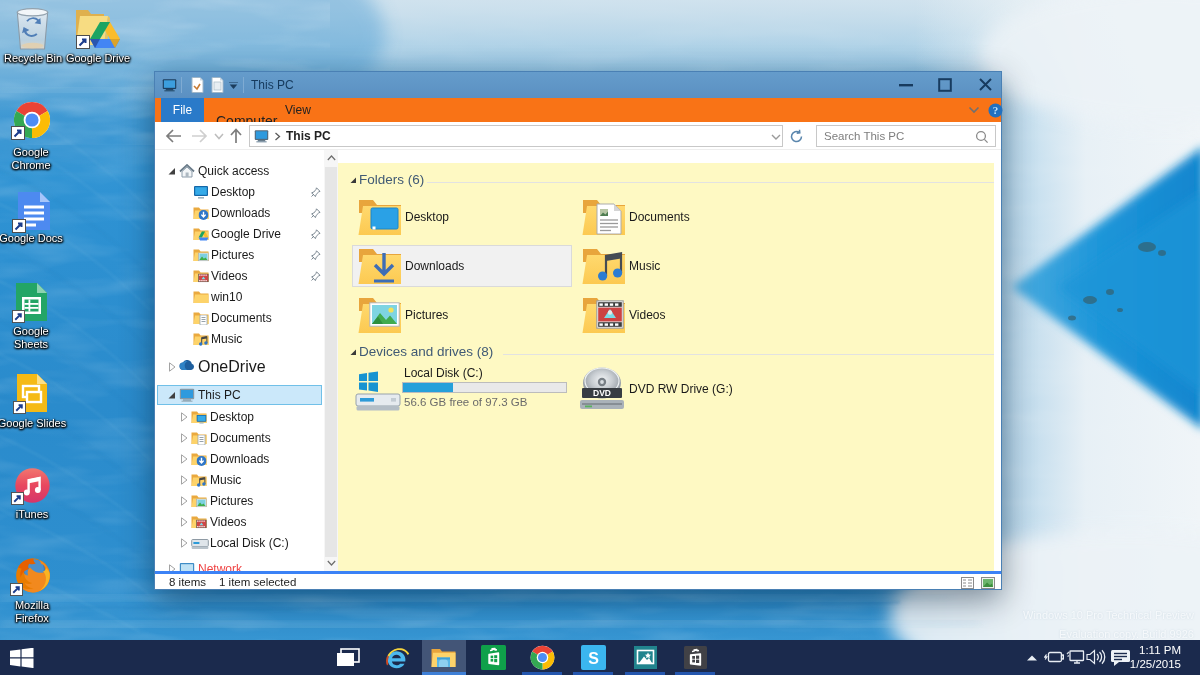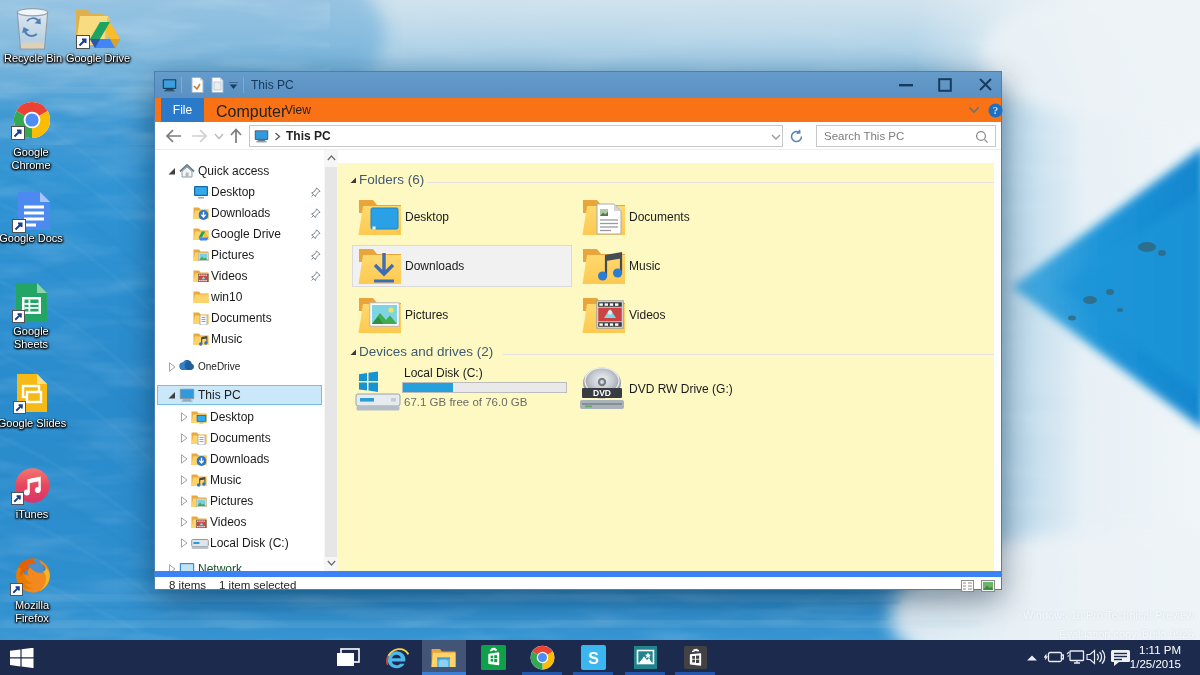--- a/index.html
+++ b/index.html
@@ -354,21 +354,21 @@
  <svg class="abs" style="left:783px;top:6px" width="14" height="14">
         <rect x="1.2" y="1.2" width="11.6" height="11.6" fill="none" stroke="#173b5f" stroke-width="2"></rect>
       </svg>
  <svg class="abs" style="left:823px;top:5px" width="15" height="15">
         <path d="M2,2 L13,13 M13,2 L2,13" stroke="#173b5f" stroke-width="2"></path>
       </svg>
 </div>
 
 <div class="abs" style="left:0;top:26px;width:846px;height:24px;background:#f97316">
  <div class="abs" style="left:6px;top:0;width:43px;height:24px;background:#2a7ac9;color:#fff;text-align:center;line-height:24px;font-size:12px">File</div>
- <div class="abs" style="left:61px;top:2px;height:24px;line-height:24px;font-size:16px;color:#222">Computer</div>
+ <div class="abs" style="left:61px;top:11px;height:24px;line-height:24px;font-size:14px;color:#222">Computer</div>
  <div class="abs" style="left:130px;top:0;height:24px;line-height:24px;font-size:12px;color:#222">View</div>
  <svg class="abs" style="left:813px;top:8px" width="12" height="8">
         <path d="M1.5,1.5 L6,6 L10.5,1.5" stroke="#707070" stroke-width="1.6" fill="none"></path>
       </svg>
  <svg class="abs" style="left:833px;top:5px" width="15" height="15">
         <circle cx="7.5" cy="7.5" r="7" fill="#2170c0"></circle>
         <text x="7.5" y="11.4" font-size="11" font-weight="bold" fill="#bfe4ff" text-anchor="middle" font-family="Liberation Serif">?</text>
       </svg>
 </div>
 
@@ -482,21 +482,21 @@
         <use href="#nfold" width="16" height="14"></use>
         <use href="#gnote" x="5.5" y="4" width="10" height="10"></use>
       </svg>
 <div class="abs" style="left:56px;top:179px;height:20px;line-height:20px;font-size:12px;color:#1a1a1a;white-space:nowrap">Music</div>
 <svg class="abs" style="left:12px;top:211px" width="10" height="12">
         <use href="#exp-c" width="10" height="12"></use>
       </svg>
 <svg class="abs" style="left:24px;top:210px" width="16" height="11">
         <use href="#icloud" width="16" height="11"></use>
       </svg>
-<div class="abs" style="left:43px;top:207px;height:20px;line-height:20px;font-size:10px;color:#1a1a1a;white-space:nowrap">OneDrive</div>
+<div class="abs" style="left:43px;top:207px;height:20px;line-height:20px;font-size:16px;color:#1a1a1a;white-space:nowrap">OneDrive</div>
 <div class="abs" style="left:2px;top:235px;width:165px;height:20px;background:#cbe8fa;border:1px solid #70c0e8"></div>
 <svg class="abs" style="left:12px;top:239px" width="10" height="12">
         <use href="#exp-o" width="10" height="12"></use>
       </svg>
 <svg class="abs" style="left:24px;top:238px" width="16" height="14">
         <use href="#ipc" width="16" height="14"></use>
       </svg>
 <div class="abs" style="left:43px;top:235px;height:20px;line-height:20px;font-size:12px;color:#1a1a1a;white-space:nowrap">This PC</div>
 <svg class="abs" style="left:24px;top:260.5px" width="10" height="12">
         <use href="#exp-c" width="10" height="12"></use>
@@ -552,21 +552,21 @@
 <svg class="abs" style="left:36px;top:385.5px" width="18" height="14">
         <use href="#idisk" width="18" height="14"></use>
       </svg>
 <div class="abs" style="left:55px;top:382.5px;height:20px;line-height:20px;font-size:12px;color:#1a1a1a;white-space:nowrap">Local Disk (C:)</div>
 <svg class="abs" style="left:12px;top:412.5px" width="10" height="12">
         <use href="#exp-c" width="10" height="12"></use>
       </svg>
 <svg class="abs" style="left:24px;top:411.5px" width="16" height="14">
         <use href="#inet" width="16" height="14"></use>
       </svg>
-<div class="abs" style="left:43px;top:408.5px;height:20px;line-height:20px;font-size:12px;color:#14532d;white-space:nowrap">Network</div>
+<div class="abs" style="left:43px;top:408.5px;height:20px;line-height:20px;font-size:12px;color:#ef4444;white-space:nowrap">Network</div>
 </div>
 
 <div class="abs" style="left:183px;top:91px;width:656px;height:421px;overflow:hidden;background:#fef9c3">
  <svg class="abs" style="left:11px;top:13px" width="8" height="8">
         <path d="M7,1.5 L7,7 L1.5,7 Z" fill="#3a3a3a"></path>
       </svg>
  <div class="abs" style="left:21px;top:9px;font-size:13.5px;color:#405a75">Folders (6)</div>
  <div class="abs" style="left:89px;top:19px;width:569px;height:1px;background:#e2e2e2"></div>
 
  <svg class="abs" style="left:20px;top:32px" width="44" height="44">
@@ -650,39 +650,39 @@
         </g>
         <rect x="2.2" y="7.6" width="23.6" height="13.8" fill="#cc4343"></rect>
         <path d="M8,18 L14,9 L20,18 Z" fill="#7adce8"></path>
         <circle cx="14" cy="12.5" r="2.2" fill="#e8e8e8"></circle>
       </svg>
  <div class="abs" style="left:291px;top:130px;height:44px;line-height:44px;font-size:12px">Videos</div>
 
  <svg class="abs" style="left:11px;top:185px" width="8" height="8">
         <path d="M7,1.5 L7,7 L1.5,7 Z" fill="#3a3a3a"></path>
       </svg>
- <div class="abs" style="left:21px;top:181px;font-size:13.5px;color:#405a75">Devices and drives (2)</div>
+ <div class="abs" style="left:21px;top:181px;font-size:13.5px;color:#405a75">Devices and drives (8)</div>
  <div class="abs" style="left:165px;top:191px;width:493px;height:1px;background:#e2e2e2"></div>
 
  <svg class="abs" style="left:17px;top:205px" width="46" height="44">
   <g fill="#1793d1">
           <path d="M4,6.2 L12,5 L12,13 L4,13 Z"></path>
           <path d="M13.5,4.8 L23,3.4 L23,13 L13.5,13 Z"></path>
           <path d="M4,14.5 L12,14.5 L12,22.5 L4,21.4 Z"></path>
           <path d="M13.5,14.5 L23,14.5 L23,24 L13.5,22.6 Z"></path>
         </g>
   <rect x="1" y="26" width="44" height="12" rx="2" fill="#e6ebef" stroke="#97a2ab"></rect>
   <rect x="1.5" y="38" width="43" height="4.5" rx="1.5" fill="#b4bec6"></rect>
   <rect x="5" y="30" width="14" height="3.6" fill="#2d9bd8"></rect>
   <rect x="36" y="30" width="5" height="3.6" fill="#c3ccd3"></rect>
  </svg>
  <div class="abs" style="left:66px;top:203px;font-size:12px">Local Disk (C:)</div>
  <div class="abs" style="left:64px;top:219px;width:165px;height:11px;background:#e9e9e9;border:1px solid #bcbcbc"></div>
  <div class="abs" style="left:65px;top:220px;width:50px;height:9px;background:#26a0da"></div>
- <div class="abs" style="left:66px;top:233px;font-size:11.5px;color:#6b6b6b">67.1 GB free of 76.0 GB</div>
+ <div class="abs" style="left:66px;top:233px;font-size:11.5px;color:#6b6b6b">56.6 GB free of 97.3 GB</div>
 
  <svg class="abs" style="left:240px;top:204px" width="48" height="46">
   <defs>
           <radialGradient id="dvg" cx="0.5" cy="0.4">
             <stop offset="0" stop-color="#f2f4f6"></stop>
             <stop offset="0.55" stop-color="#c8cdd2"></stop>
             <stop offset="1" stop-color="#9aa1a8"></stop>
           </radialGradient>
         </defs>
   <rect x="2" y="33" width="44" height="9" rx="2" fill="#aab2b9"></rect>
@@ -691,21 +691,21 @@
   <ellipse cx="24" cy="14" rx="17" ry="13" fill="none" stroke="#edf1f3" stroke-width="1.2"></ellipse>
   <circle cx="24" cy="15" r="4.2" fill="#787f86"></circle>
         <circle cx="24" cy="15" r="1.9" fill="#d8dde1"></circle>
   <rect x="4" y="21" width="40" height="10" rx="1" fill="#383d43"></rect>
   <text x="24" y="29.3" font-size="8.5" font-weight="bold" fill="#fff" text-anchor="middle" font-family="Liberation Sans">DVD</text>
   <rect x="7" y="38.5" width="7" height="1.8" fill="#59b05e"></rect>
  </svg>
  <div class="abs" style="left:291px;top:204px;height:44px;line-height:44px;font-size:12px">DVD RW Drive (G:)</div>
 </div>
 
-<div class="abs" style="left:0;top:499px;width:846px;height:18px;background:#fff;border-top:6px solid #3b82f6">
+<div class="abs" style="left:0;top:499px;width:846px;height:18px;background:#fff;border-top:3px solid #3b82f6">
  <div class="abs" style="left:14px;top:2px;font-size:11.5px;color:#1f1f1f">8 items</div>
  <div class="abs" style="left:64px;top:2px;font-size:11.5px;color:#1f1f1f">1 item selected</div>
  <svg class="abs" style="left:806px;top:3px" width="13" height="12">
         <g stroke="#8a8a8a" stroke-width="1">
           <rect x="0.5" y="0.5" width="12" height="11" fill="#fff"></rect>
           <line x1="2" y1="3" x2="5" y2="3"></line>
           <line x1="2" y1="6" x2="5" y2="6"></line>
           <line x1="2" y1="9" x2="5" y2="9"></line>
           <line x1="7" y1="3" x2="11" y2="3"></line>
           <line x1="7" y1="6" x2="11" y2="6"></line>

